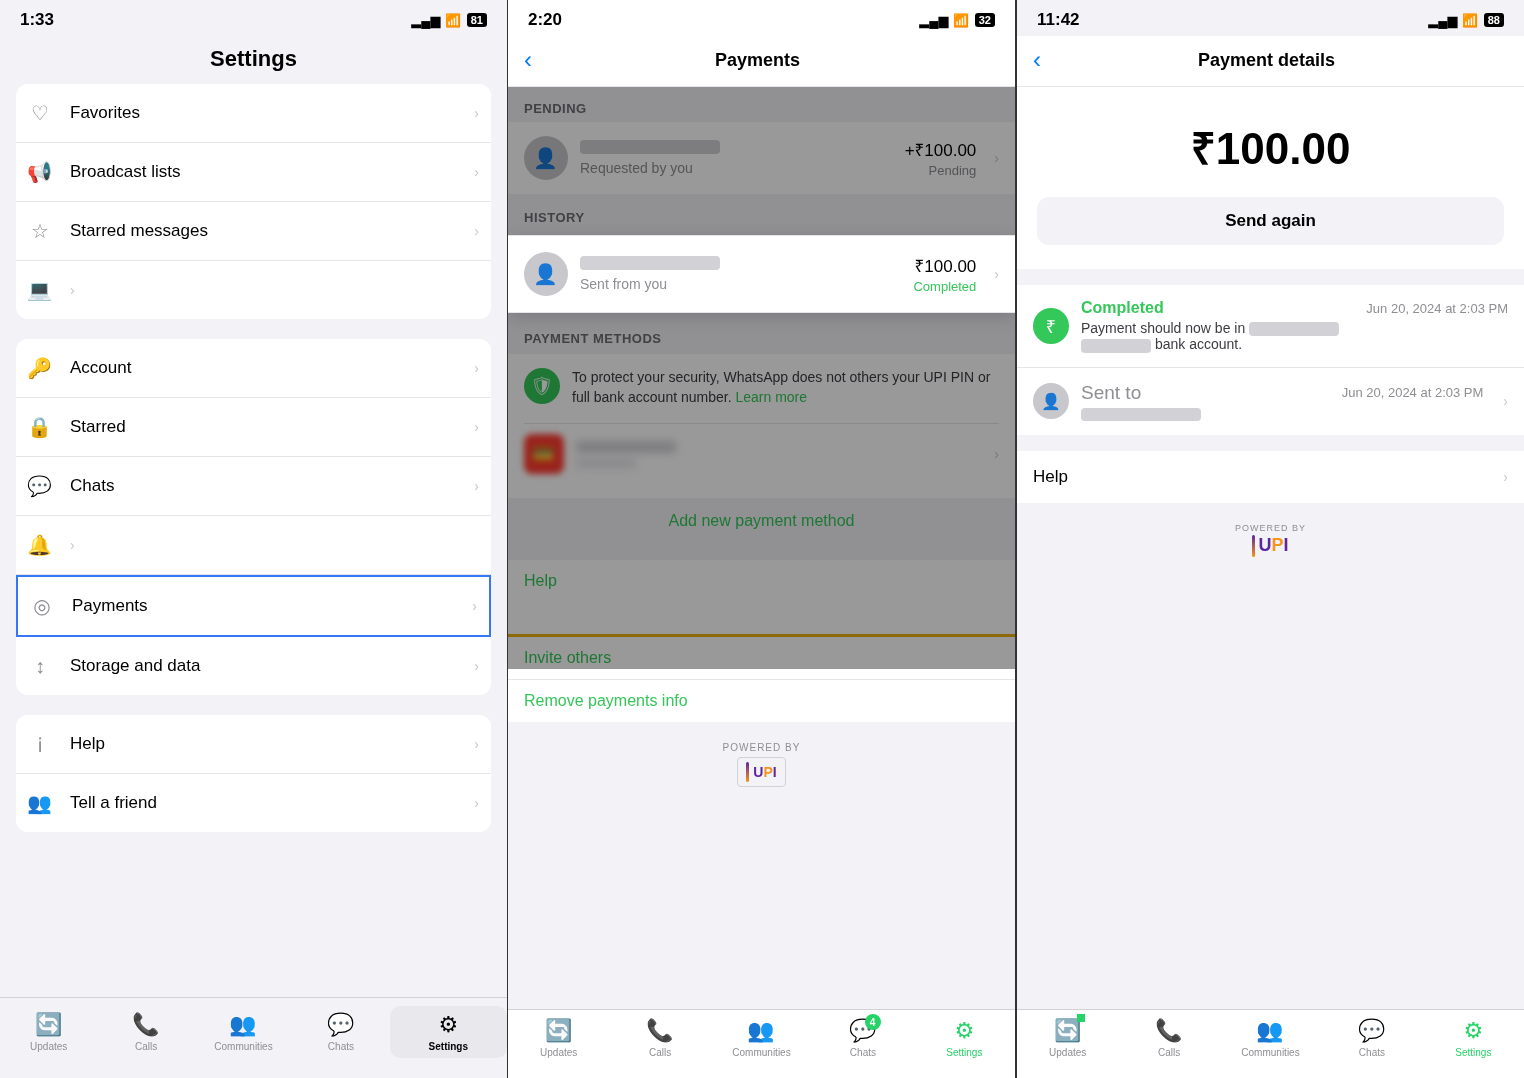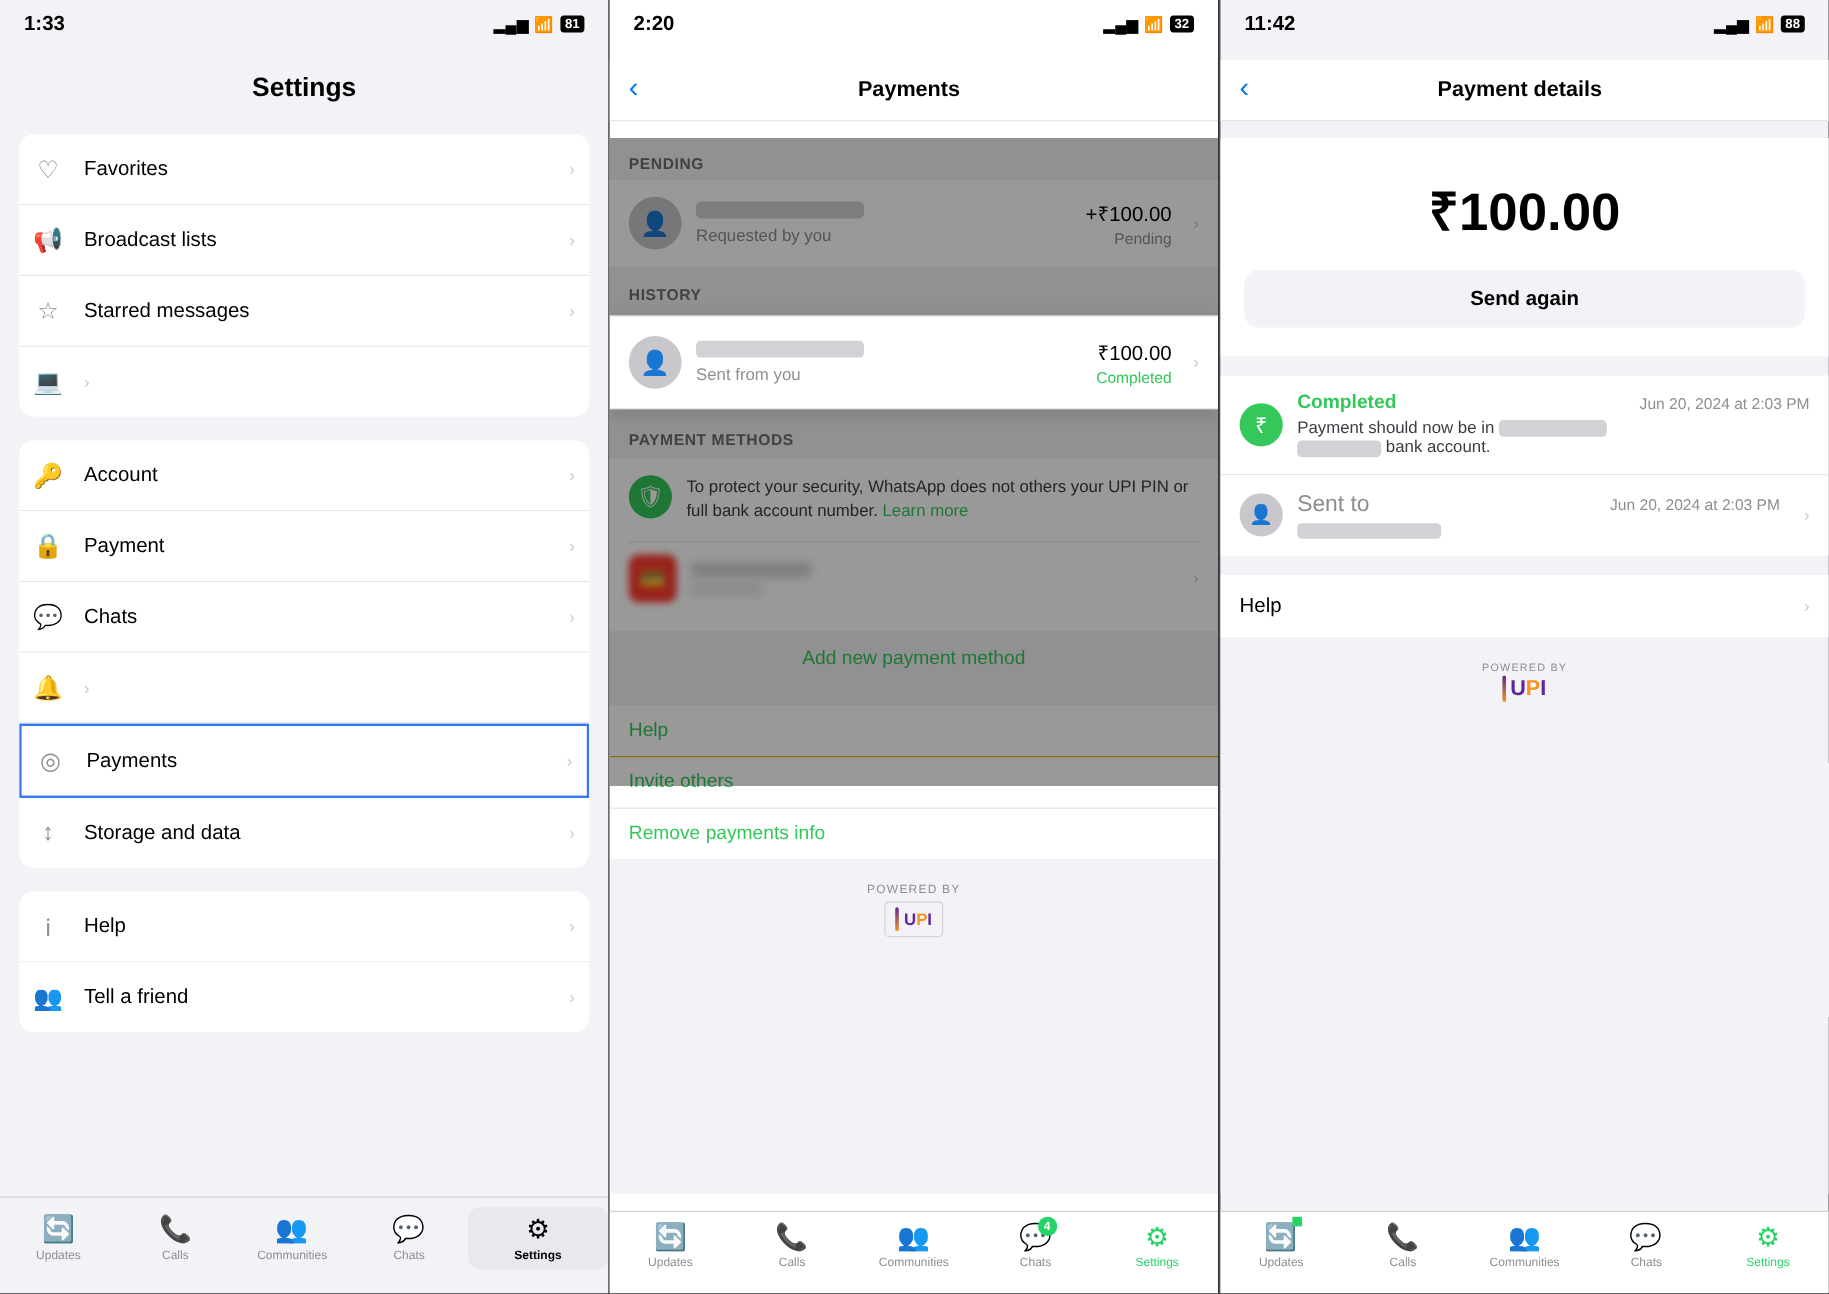--- a/index.html
+++ b/index.html
@@ -14,21 +14,20 @@
 
     
     .phone {
       flex: 1;
       height: 100%;
       display: flex;
       flex-direction: column;
       background: #fff;
       position: relative;
       overflow: hidden;
-      gap: 14px;
     }
 
     .phone-1 { background: #f2f2f7; }
     .phone-2 { background: #fff; border-left: 1px solid #333; border-right: 1px solid #333; }
     .phone-3 { background: #f2f2f7; border-left: 1px solid #333; }
 
     
     .status-bar {
       display: flex;
       justify-content: space-between;
@@ -633,21 +632,21 @@
     </div>
 
     <div class="settings-group">
       <div class="settings-item">
         <div class="settings-item-icon">🔑</div>
         <span class="settings-item-label">Account</span>
         <span class="chevron">›</span>
       </div>
       <div class="settings-item">
         <div class="settings-item-icon">🔒</div>
-        <span class="settings-item-label">Payment</span>
+        <span class="settings-item-label">Starred</span>
         <span class="chevron">›</span>
       </div>
       <div class="settings-item">
         <div class="settings-item-icon">💬</div>
         <span class="settings-item-label">Chats</span>
         <span class="chevron">›</span>
       </div>
       <div class="settings-item">
         <div class="settings-item-icon">🔔</div>
         <span class="chevron">›</span>
@@ -771,21 +770,21 @@
           <div class="pm-method-sub"></div>
         </div>
         <span class="chevron">›</span>
       </div>
     </div>
 
     <div class="add-payment-btn">Add new payment method</div>
 
     <div style="background:#fff; margin-top:16px;">
       <div class="green-link">Help</div>
-      <div class="green-link" style="border-top:1px solid #eab308;">Invite others</div>
+      <div class="green-link" style="border-top:3px solid #eab308;margin-top:32px;">Invite others</div>
       <div class="green-link" style="border-top:1px solid #e5e5ea;">Remove payments info</div>
     </div>
 
     <div class="upi-footer">
       <div class="upi-brand">POWERED BY</div>
       <div class="upi-box">
         <div class="upi-logo-stripe"></div>
         <span class="upi-text">U<span>P</span>I</span>
       </div>
     </div>

